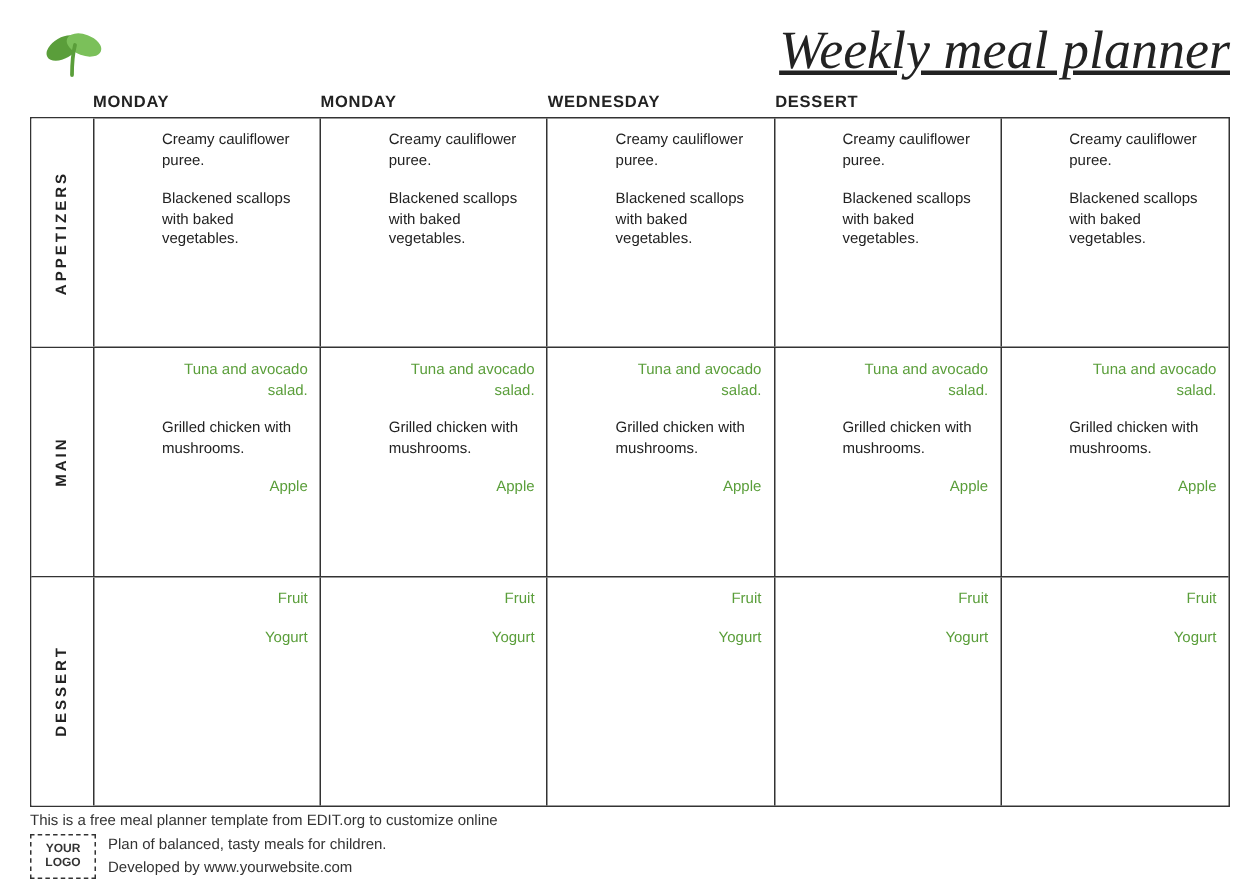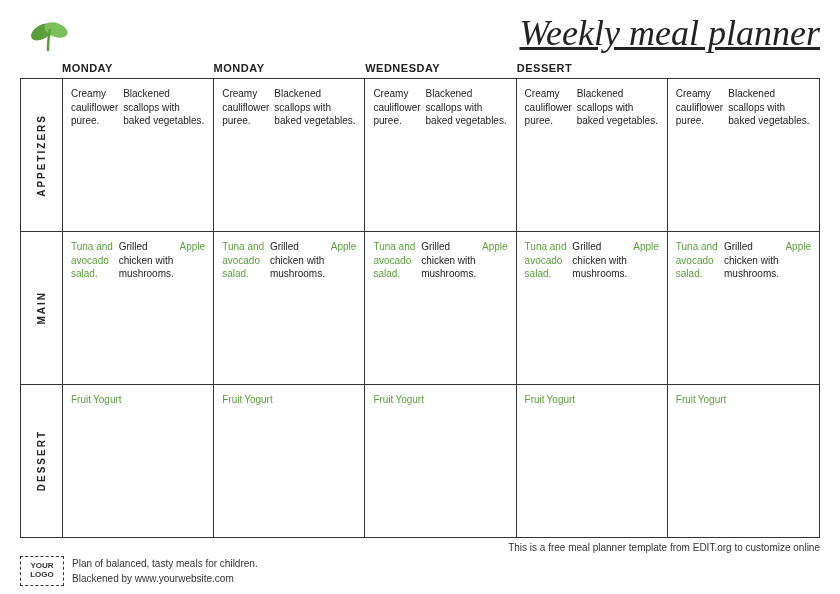--- a/index.html
+++ b/index.html
@@ -100,40 +100,42 @@
       font-size: 10px;
       font-weight: bold;
       letter-spacing: 2px;
       color: #222;
     }
 
     .meal-cell {
       border-right: 1.5px solid #333;
       padding: 8px 8px;
       display: flex;
-      flex-direction: row;
-      gap: 2px;
+      flex-direction: column;
+      gap: 12px;
+      margin-left: 37px;
     }
     .meal-cell:last-child {
       border-right: none;
     }
 
     .meal-item {
       font-size: 10px;
       line-height: 1.35;
       color: #222;
     }
     .meal-item.green {
       color: #5a9e3a;
       font-weight: 500;
+      text-align: right;
     }
 
     
     .footer-note {
-      text-align: right;
+      text-align: left;
       font-size: 10px;
       color: #333;
       margin-top: 4px;
       margin-bottom: 3px;
     }
 
     .footer-bottom {
       display: flex;
       align-items: center;
       justify-content: space-between;
@@ -286,18 +288,18 @@
   </div>
 
   <div class="footer-note">This is a free meal planner template from EDIT.org to customize online</div>
 
   <div class="footer-bottom">
     <div class="footer-left">
       <div class="logo-box" style="white-space:pre">YOUR
 LOGO</div>
       <div class="footer-text">
         <div>Plan of balanced, tasty meals for children.</div>
-        <div>Blackened by www.yourwebsite.com</div>
+        <div>Developed by www.yourwebsite.com</div>
       </div>
     </div>
   </div>
 
 </div>
 
 </body></html>

